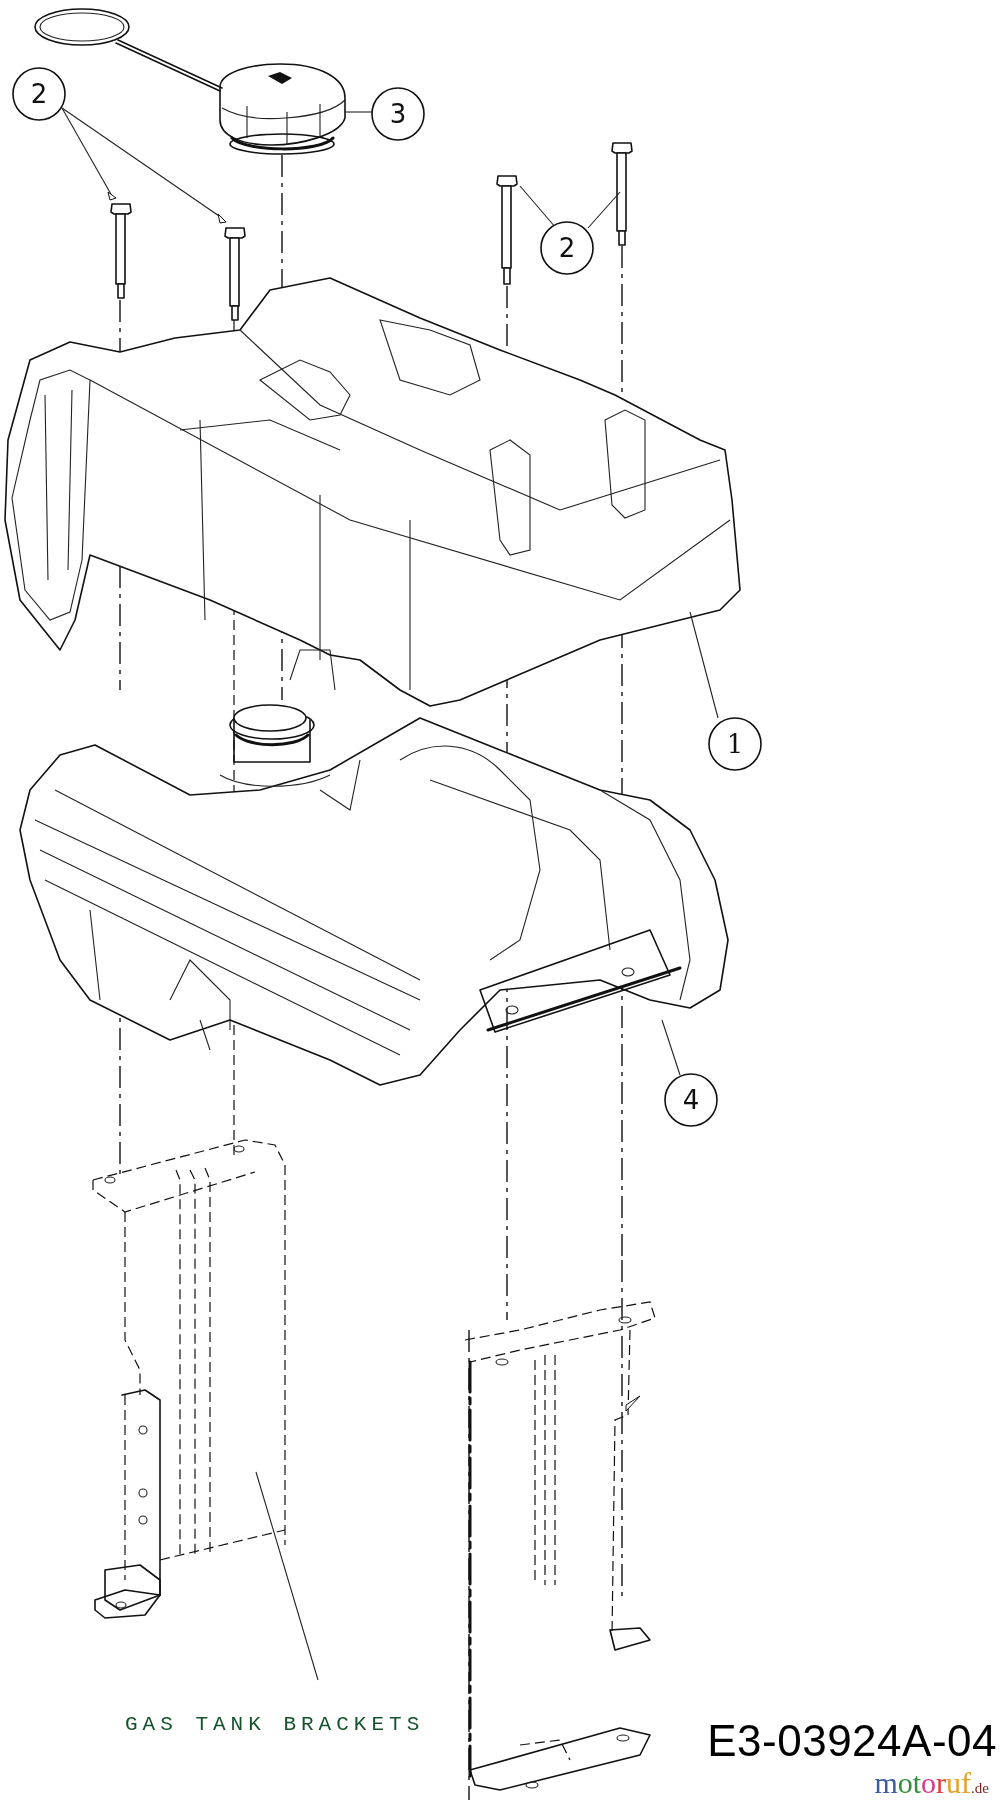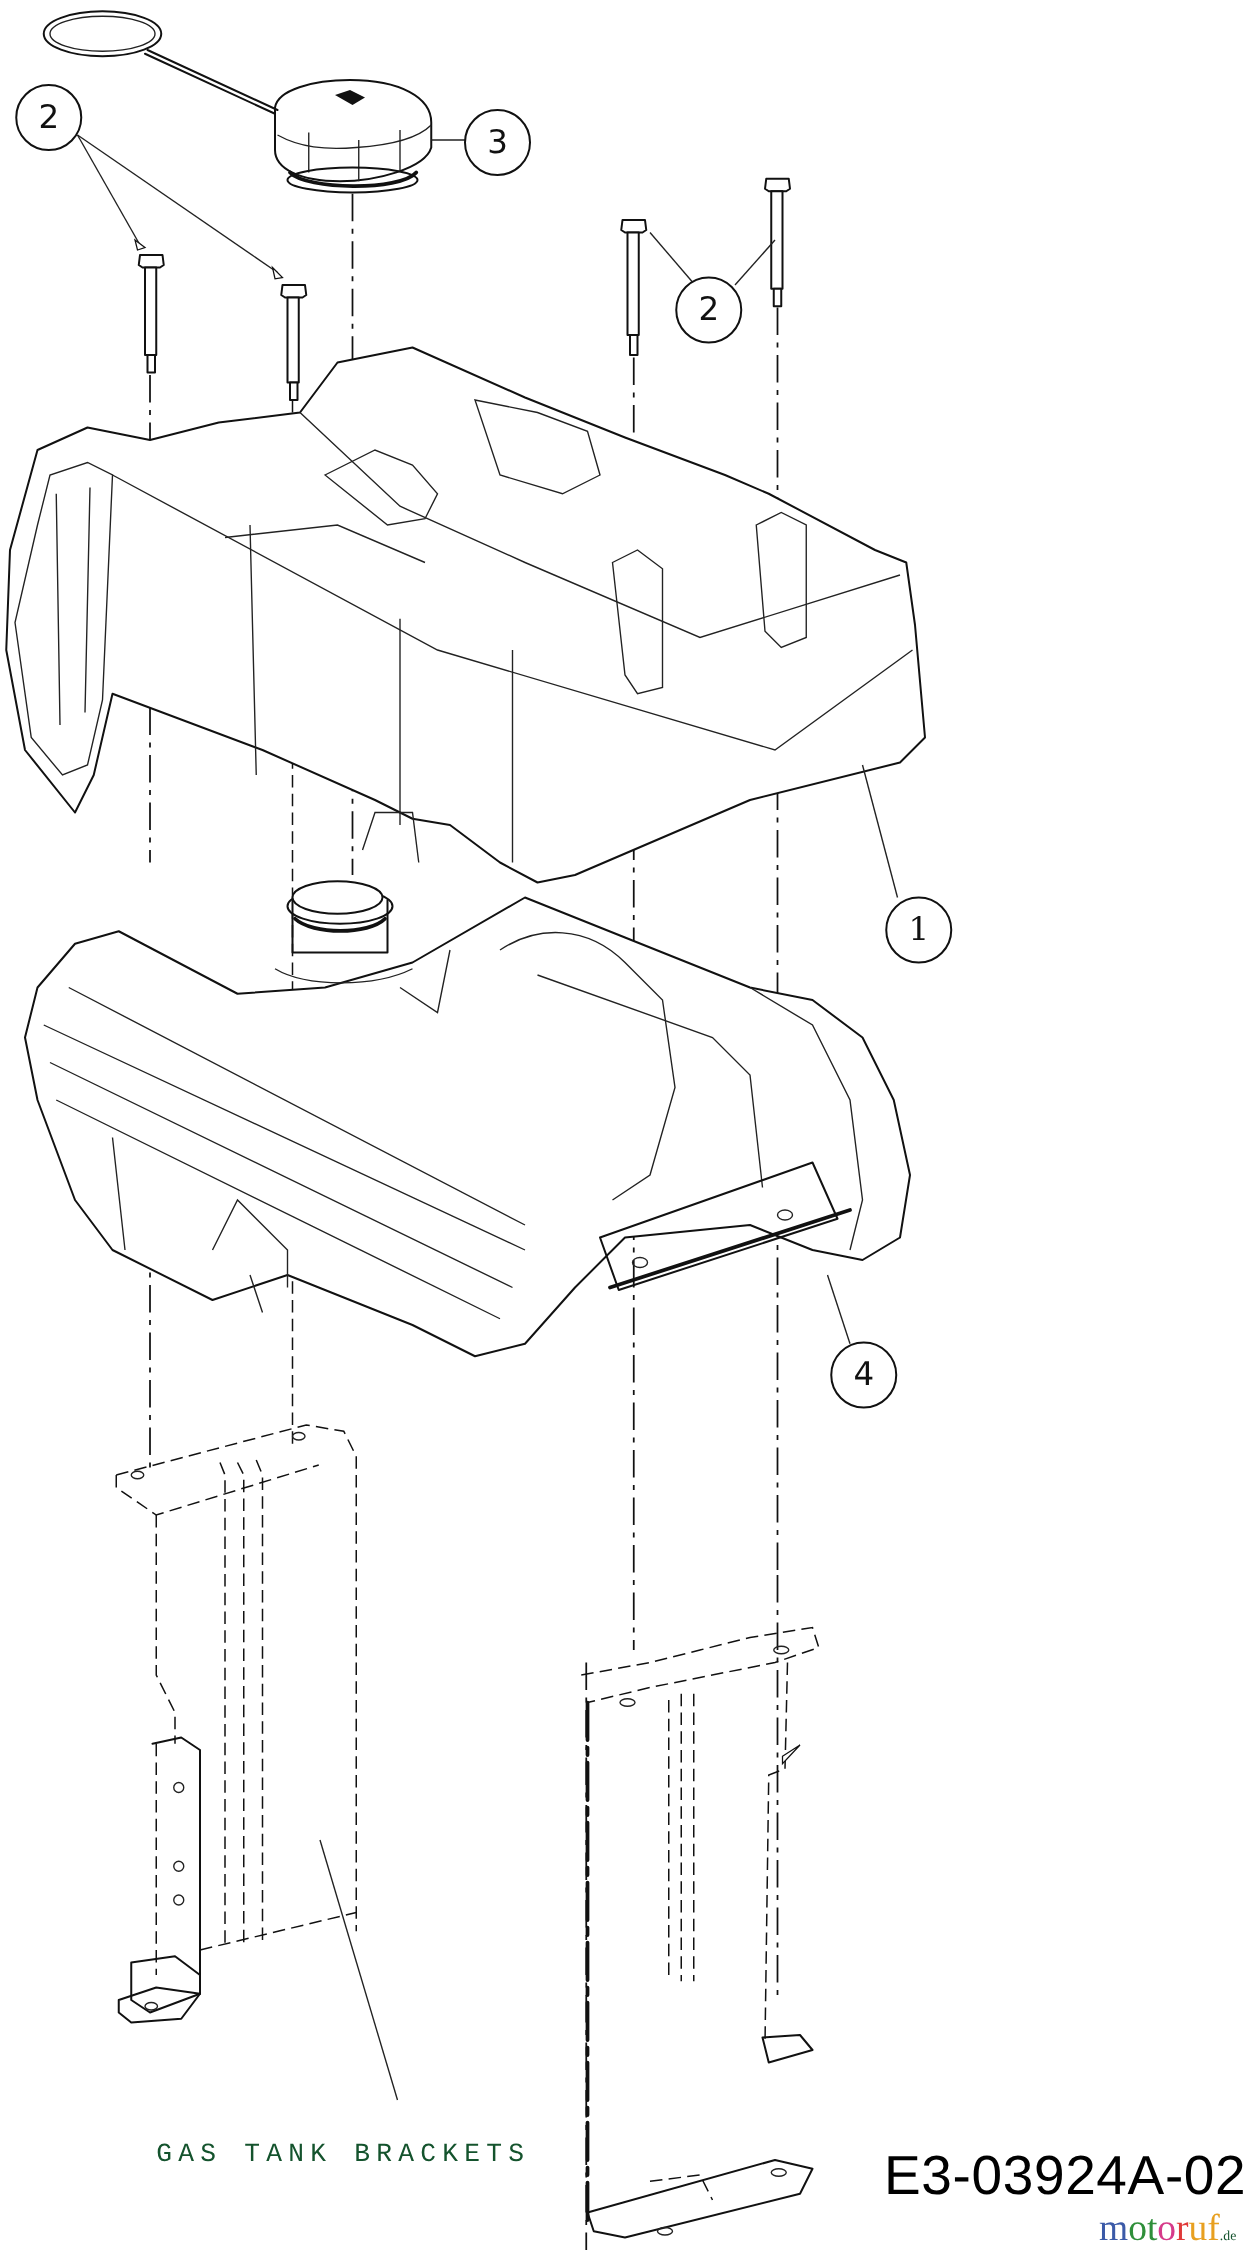--- a/index.html
+++ b/index.html
@@ -9,21 +9,21 @@
   .thin { fill:none; stroke:#222; stroke-width:1.1; }
   .dash { fill:none; stroke:#111; stroke-width:1.4; stroke-dasharray:22 6 4 6; }
   .dash2 { fill:none; stroke:#111; stroke-width:1.2; stroke-dasharray:10 5; }
   .fillw { fill:#fff; }
   .callout circle { fill:#fff; stroke:#111; stroke-width:1.6; }
   .callout-label { position:absolute; font-family:"DejaVu Sans", sans-serif; font-size:26px; color:#111; text-align:center; width:60px; line-height:60px; height:60px; }
   .brackets-label { position:absolute; left:125px; top:1713px; font-family:"Liberation Mono", monospace; font-size:21px; letter-spacing:5px; color:#14532d; }
   .drawing-id { position:absolute; right:6px; top:1716px; font-family:"Liberation Sans", sans-serif; font-size:44px; color:#000; letter-spacing:0.5px; }
   .brand { position:absolute; right:14px; top:1766px; font-family:"Liberation Serif", serif; font-size:30px; }
   .brand span { display:inline-block; }
-  .brand .tld { font-size:11px; color:#14532d; }
+  .brand .tld { font-size:15px; color:#7f1d1d; }
 </style>
 </head>
 <body>
 
 <svg class="diagram" viewBox="0 0 1003 1800" xmlns="http://www.w3.org/2000/svg">
 
   <g>
     <ellipse class="ln" cx="82" cy="27" rx="47" ry="18"></ellipse>
     <ellipse class="thin" cx="82" cy="27" rx="42" ry="14"></ellipse>
     <path class="ln" d="M118 40 L222 88"></path>
@@ -164,17 +164,17 @@
 </svg>
 
 <div class="callout-label" style="left:9px;top:64px;">2</div>
 <div class="callout-label" style="left:368px;top:84px;">3</div>
 <div class="callout-label" style="left:537px;top:218px;">2</div>
 <div class="callout-label" style="left:705px;top:714px;font-family:'DejaVu Serif',serif;">1</div>
 <div class="callout-label" style="left:661px;top:1070px;">4</div>
 
 <div class="brackets-label">GAS TANK BRACKETS</div>
 
-<div class="drawing-id">E3-03924A-02</div>
+<div class="drawing-id">E3-03924A-04</div>
 
 <div class="brand">
   <span style="color:#3b5aa8">m</span><span style="color:#2f8f3a">o</span><span style="color:#2f8f3a">t</span><span style="color:#d63a8a">o</span><span style="color:#e03a3a">r</span><span style="color:#e8a020">u</span><span style="color:#e8a020">f</span><span class="tld">.de</span>
 </div>
 
 </body></html>

